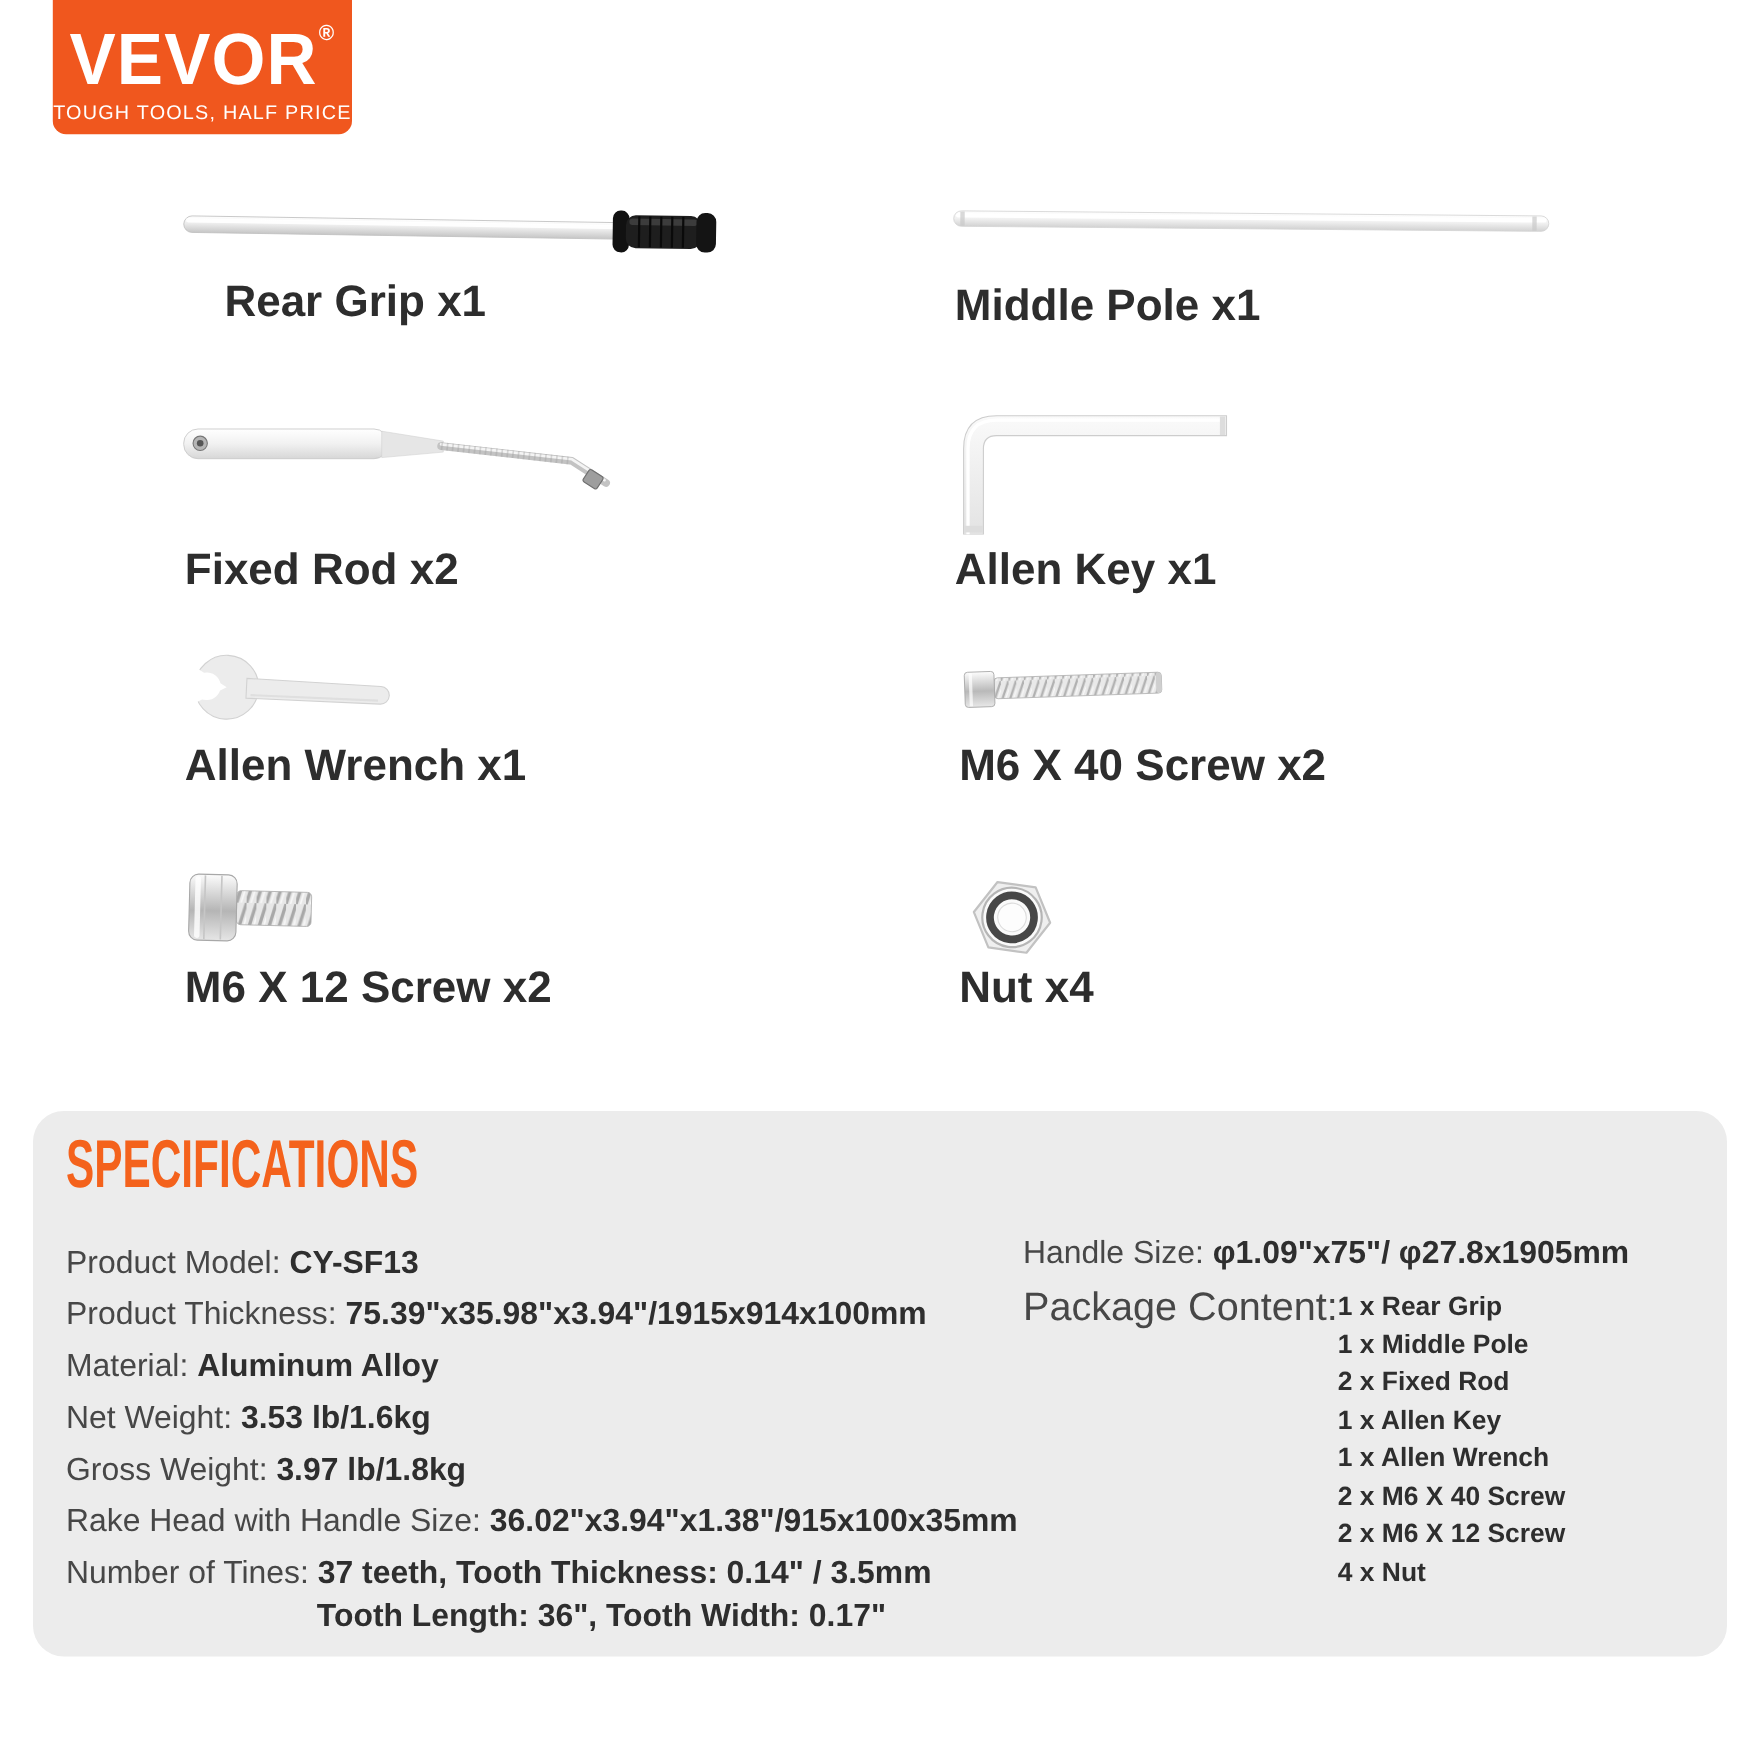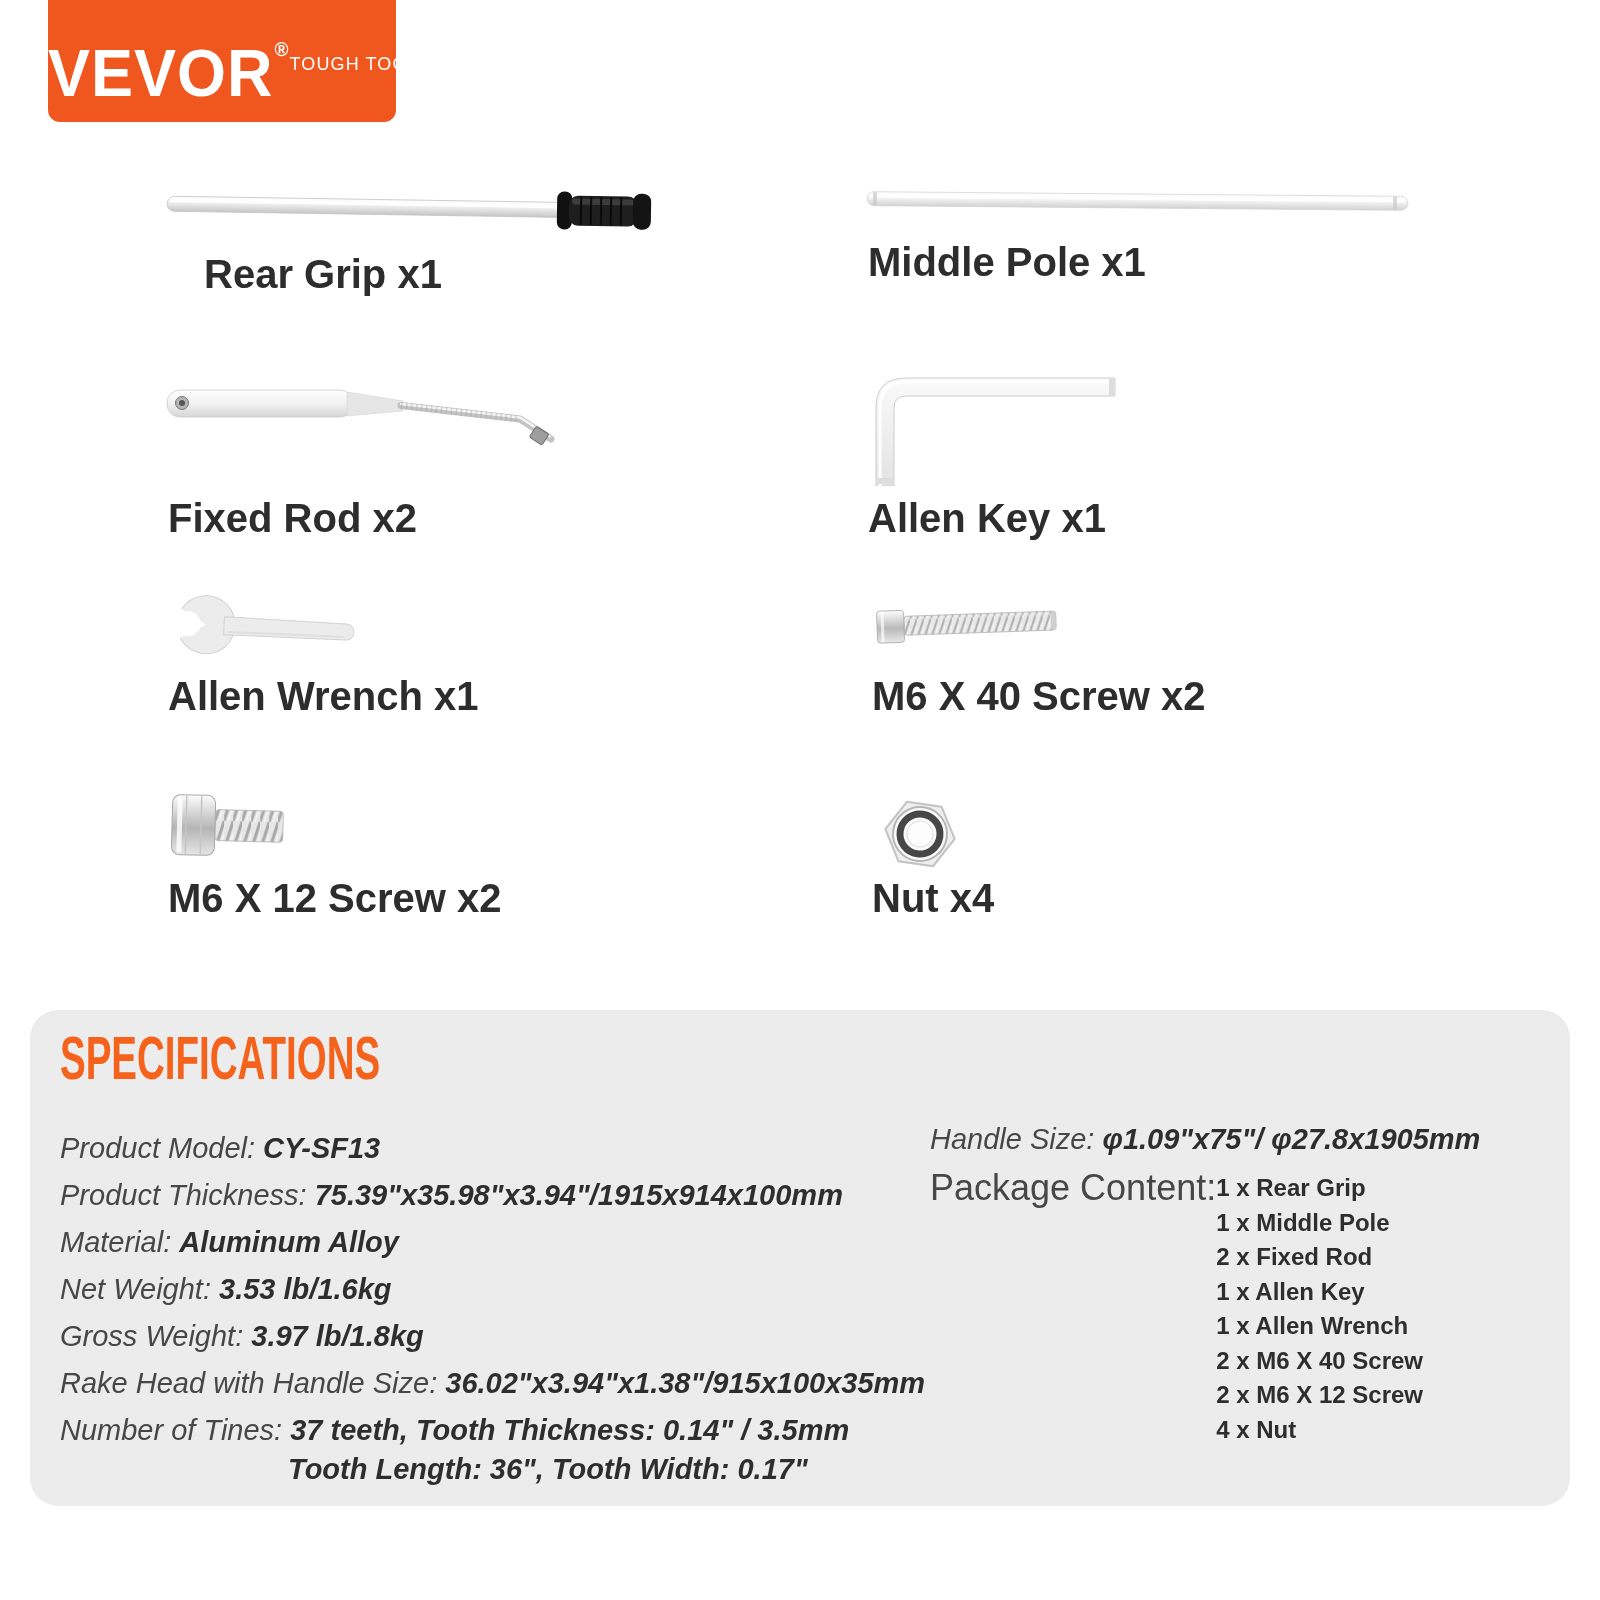--- a/index.html
+++ b/index.html
@@ -3,44 +3,44 @@
 <meta charset="utf-8">
 <style>
   html,body{margin:0;padding:0;background:#ffffff;}
   .canvas{
     position:relative;width:1600px;height:1600px;background:#ffffff;overflow:hidden;
     font-family:"Liberation Sans","DejaVu Sans",sans-serif;
   }
 
   
   .logo{
-    position:absolute;left:48px;top:0;width:348px;height:122px;
+    position:absolute;left:48px;top:0;width:272px;height:122px;
     background:var(--brand_orange,#F0571E);
     border-radius:0 0 12px 12px;
-    display:flex;align-items:center;justify-content:flex-start;
+    display:flex;flex-direction:column;align-items:center;justify-content:flex-start;
     box-sizing:border-box;
   }
   .logo-word{
     color:#fff;font-weight:700;font-size:63px;line-height:64px;letter-spacing:1px;
     transform:scaleY(1.05);white-space:nowrap;
   }
   .logo-word sup{font-size:19px;font-weight:700;vertical-align:38px;margin-left:1px;}
   .logo-tagline{
     color:#fff;font-weight:400;font-size:18px;letter-spacing:1.1px;margin-top:6px;white-space:nowrap;
   }
 
   
   .part-img{position:absolute;}
   .part-label{
     position:absolute;font-size:40px;font-weight:700;color:#2d2d2d;white-space:nowrap;
   }
   #img-rear-grip{left:165px;top:180px;}
   #lbl-rear-grip{left:168px;top:252px;margin-left:36px;}
   #img-middle-pole{left:865px;top:186px;}
-  #lbl-middle-pole{left:868px;top:240px;}
+  #lbl-middle-pole{left:868px;top:256px;}
   #img-fixed-rod{left:165px;top:372px;}
   #lbl-fixed-rod{left:168px;top:496px;}
   #img-allen-key{left:862px;top:362px;}
   #lbl-allen-key{left:868px;top:496px;}
   #img-allen-wrench{left:168px;top:588px;}
   #lbl-allen-wrench{left:168px;top:674px;}
   #img-m6x40{left:875px;top:598px;}
   #lbl-m6x40{left:872px;top:674px;}
   #img-m6x12{left:170px;top:790px;}
   #lbl-m6x12{left:168px;top:876px;}
@@ -53,21 +53,21 @@
     background:var(--panel_gray,#ECECEC);border-radius:28px;
   }
   .spec-title{
     position:absolute;left:60px;top:1022px;
     color:var(--title_orange,#F4621C);
     font-size:55px;font-weight:700;letter-spacing:0px;white-space:nowrap;
     transform:scale(0.70,1.12);transform-origin:left top;
   }
   .spec-left{position:absolute;left:60px;top:1133px;width:860px;}
   .spec-right{position:absolute;left:930px;top:1124px;width:620px;}
-  .srow{font-size:29px;line-height:31px;margin-bottom:16px;white-space:nowrap;font-style:italic;}
+  .srow{font-size:29px;line-height:31px;margin-bottom:16px;white-space:nowrap;}
   .srow.tight{margin-bottom:8px;}
   .srow.cont{padding-left:228px;margin-bottom:0;}
   .slabel{color:#474747;font-weight:400;}
   .svalue{color:#2e2e2e;font-weight:700;}
   .pkg-row{display:flex;align-items:flex-start;}
   .pkg-row .slabel{font-size:36px;line-height:34px;white-space:nowrap;text-align:right;}
   .pkg-list{display:block;}
   .pkg-item{font-size:24px;line-height:34.5px;color:#2e2e2e;font-weight:700;white-space:nowrap;}
 </style>
 </head>

